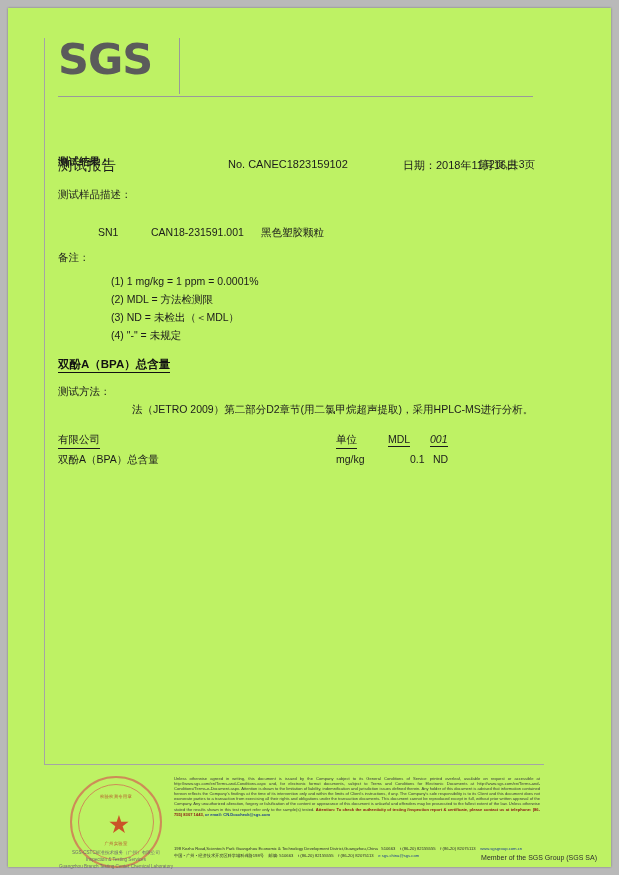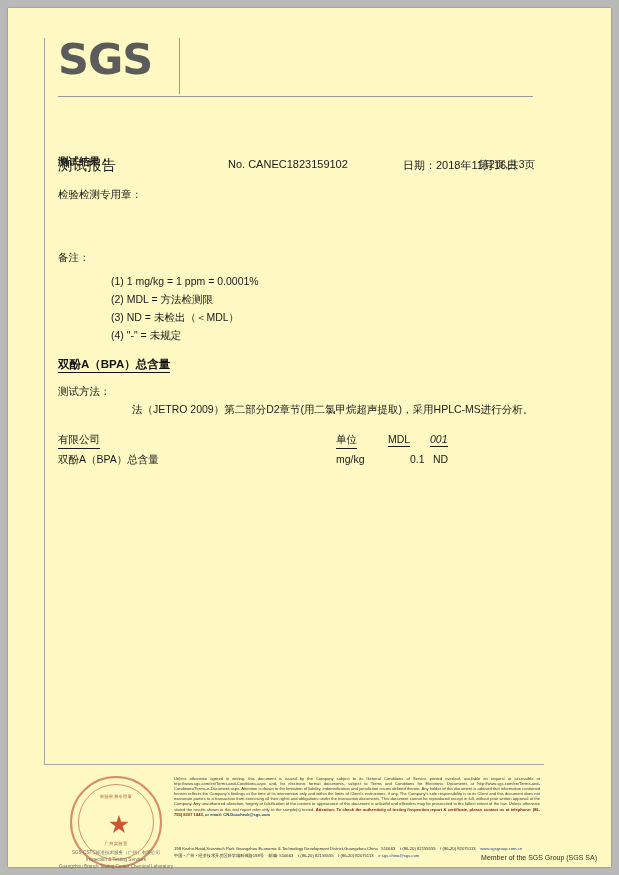--- a/index.html
+++ b/index.html
@@ -12,21 +12,21 @@
     height: 875px;
     font-family: "Liberation Sans", sans-serif;
     overflow: hidden;
   }
   .page {
     position: absolute;
     left: 8px;
     top: 8px;
     width: 603px;
     height: 859px;
-    background: #fef9c3;
+    background: #bef264;
     box-shadow: 0 0 2px rgba(0,0,0,0.35);
     box-sizing: border-box;
   }
   
   .logo-wrap {
     position: absolute;
     left: 50px;
     top: 28px;
     width: 130px;
     height: 58px;
@@ -315,23 +315,28 @@
   <div class="left-rule"></div>
 
   <div class="title-row">
     <div class="doc-title">测试报告</div>
     <div class="doc-no">No. CANEC1823159102</div>
     <div class="doc-date">日期：2018年11月16日</div>
     <div class="doc-page">第2页,共3页</div>
   </div>
 
   <div class="line results-label">测试结果：</div>
-  <div class="line sample-desc-label">检验检测专用章：</div>
-
-
+  <div class="line sample-desc-label">测试样品描述：</div>
+
+
+  <div class="tbl-row">
+    <span class="td-no">SN1</span>
+    <span class="td-id">CAN18-231591.001</span>
+    <span class="td-desc">黑色塑胶颗粒</span>
+  </div>
 
   <div class="line remark-label">备注：</div>
   <div class="line remark-item r1">(1) 1 mg/kg = 1 ppm = 0.0001%</div>
   <div class="line remark-item r2">(2) MDL = 方法检测限</div>
   <div class="line remark-item r3">(3) ND = 未检出（＜MDL）</div>
   <div class="line remark-item r4">(4) "-" = 未规定</div>
 
   <div class="section-head">双酚A（BPA）总含量</div>
   <div class="line method-label">测试方法：</div>
   <div class="line method-l2">法（JETRO 2009）第二部分D2章节(用二氯甲烷超声提取)，采用HPLC-MS进行分析。</div>

